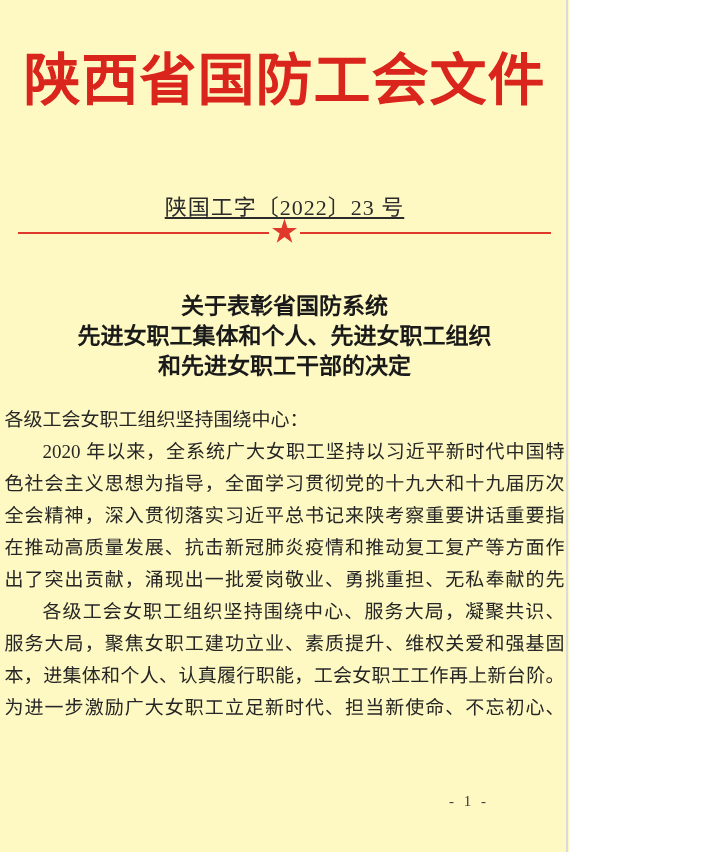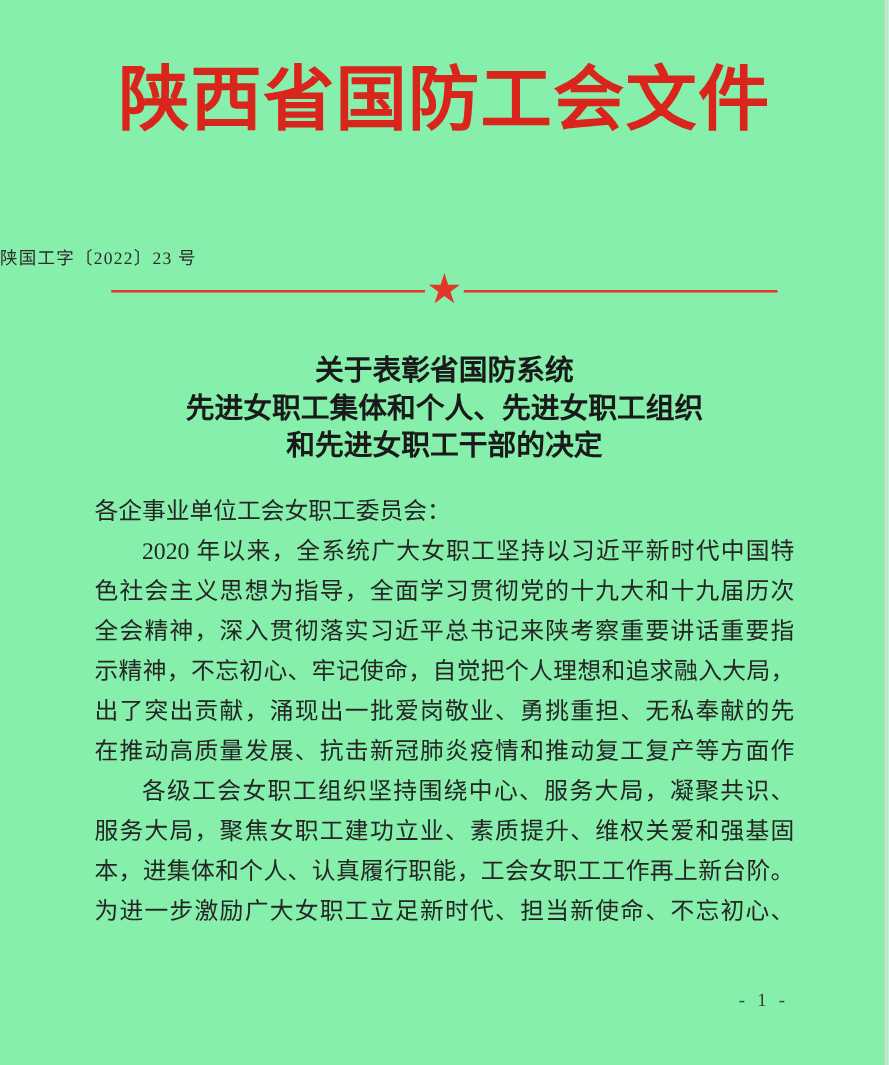--- a/index.html
+++ b/index.html
@@ -2,23 +2,23 @@
 <html lang="zh-CN"><head>
 <meta charset="utf-8">
 <style>
   html, body {
     margin: 0;
     padding: 0;
     background: #ffffff;
   }
   .page {
     position: relative;
-    width: 711px;
+    width: 569px;
     height: 852px;
-    background: #86efac;
+    background: #fef9c3;
     overflow: hidden;
     font-family: "Liberation Serif", "DejaVu Serif", serif;
     color: #262626;
     box-sizing: border-box;
   }
   .page-edge {
     position: absolute;
     top: 0;
     right: 1px;
     width: 2px;
@@ -30,25 +30,26 @@
     text-align: center;
     font-size: 57px;
     line-height: 1.1;
     font-weight: bold;
     letter-spacing: 1px;
     color: #d9251c;
     white-space: nowrap;
   }
   .doc-number {
     margin-top: 83px;
-    text-align: left;
-    font-size: 14px;
+    text-align: center;
+    font-size: 22px;
     line-height: 24px;
     letter-spacing: 1px;
     color: #2b2b2b;
+    text-decoration: underline;
   }
   .rule-row {
     display: flex;
     align-items: center;
     justify-content: center;
     width: 533px;
     height: 22px;
     margin: 2px auto 0 auto;
   }
   .rule-line {
@@ -57,21 +58,21 @@
     background: #e0392c;
   }
   .rule-star {
     font-size: 27px;
     line-height: 20px;
     color: #e0392c;
     margin: 0 2px;
     transform: translateY(-1px);
   }
   .doc-title {
-    margin-top: 38px;
+    margin-top: 48px;
     text-align: center;
     font-weight: bold;
     font-size: 23px;
     line-height: 30px;
     color: #1a1a1a;
   }
   .body-text {
     width: 560px;
     margin: 22px auto 0 auto;
     font-size: 19px;
@@ -116,28 +117,27 @@
     <div class="rule-line"></div>
   </div>
 
   <div class="doc-title">
     <div>关于表彰省国防系统</div>
     <div>先进女职工集体和个人、先进女职工组织</div>
     <div>和先进女职工干部的决定</div>
   </div>
 
   <div class="body-text">
-    <div class="salutation">各企事业单位工会女职工委员会：</div>
+    <div class="salutation">各级工会女职工组织坚持围绕中心：</div>
     <div>
         <div class="body-line indent fill">2020 年以来，全系统广大女职工坚持以习近平新时代中国特</div>
         <div class="body-line fill">色社会主义思想为指导，全面学习贯彻党的十九大和十九届历次</div>
         <div class="body-line fill">全会精神，深入贯彻落实习近平总书记来陕考察重要讲话重要指</div>
-        <div class="body-line fill">示精神，不忘初心、牢记使命，自觉把个人理想和追求融入大局，</div>
+        <div class="body-line fill">在推动高质量发展、抗击新冠肺炎疫情和推动复工复产等方面作</div>
         <div class="body-line fill">出了突出贡献，涌现出一批爱岗敬业、勇挑重担、无私奉献的先</div>
-        <div class="body-line fill">在推动高质量发展、抗击新冠肺炎疫情和推动复工复产等方面作</div>
         <div class="body-line indent fill">各级工会女职工组织坚持围绕中心、服务大局，凝聚共识、</div>
         <div class="body-line fill">服务大局，聚焦女职工建功立业、素质提升、维权关爱和强基固</div>
         <div class="body-line fill">本，进集体和个人、认真履行职能，工会女职工工作再上新台阶。</div>
         <div class="body-line fill">为进一步激励广大女职工立足新时代、担当新使命、不忘初心、</div>
       </div>
   </div>
 
   <div class="page-number">- 1 -</div>
 
   <div class="page-edge"></div>

